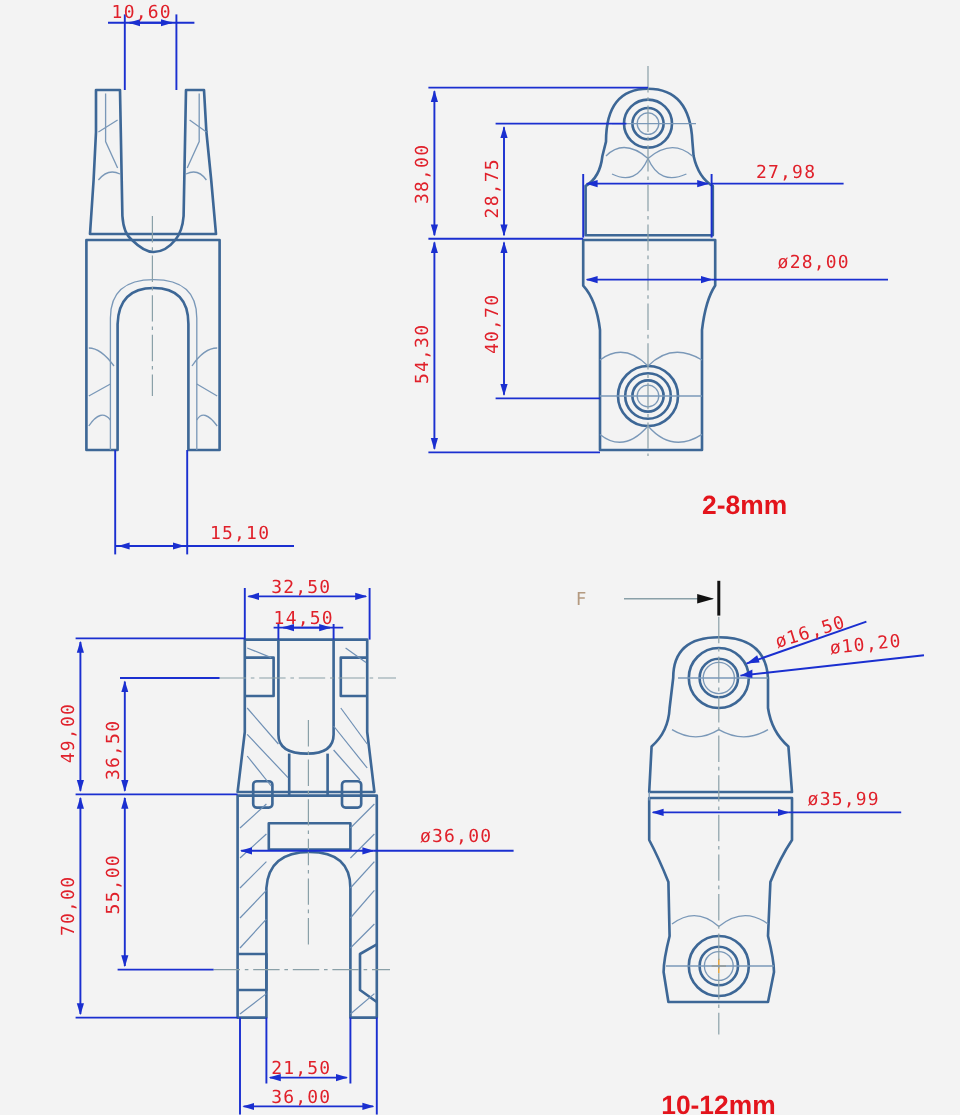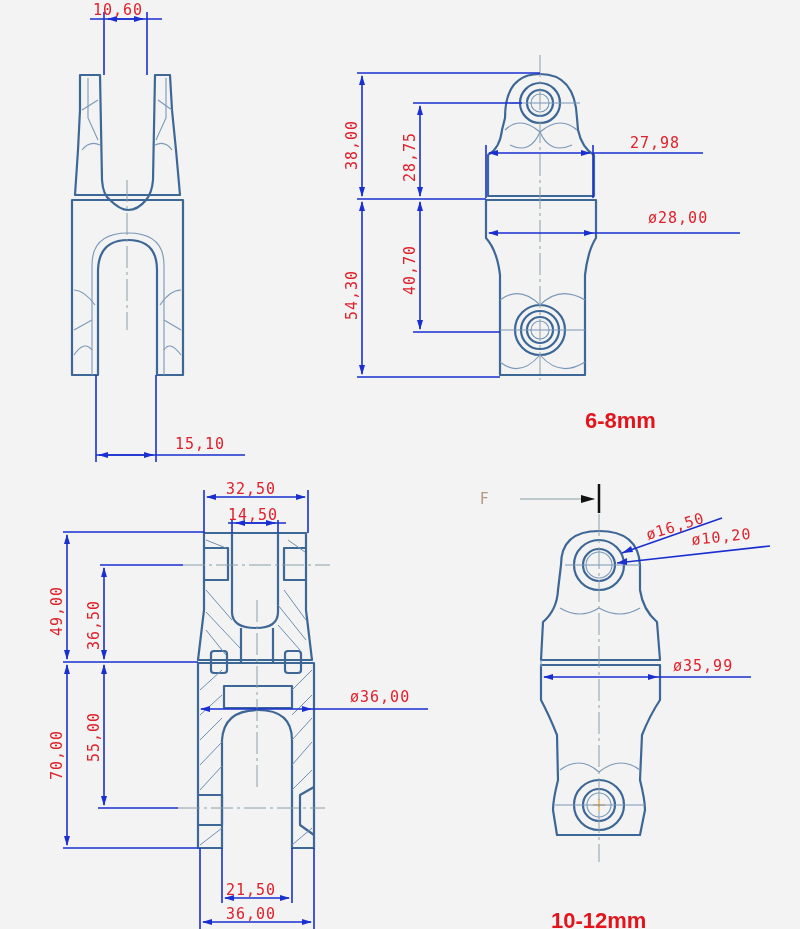--- a/index.html
+++ b/index.html
@@ -188,14 +188,14 @@
     <path d="M617,563 L627,558 L627,565 Z" fill="#1a2fd0"></path>
     <text class="dimtxt" transform="translate(648,540) rotate(-17)">ø16,50</text>
     <text class="dimtxt" transform="translate(692,545) rotate(-6)">ø10,20</text>
 
     <line class="dim" x1="544" y1="677" x2="657" y2="677" marker-start="url(#arr)" marker-end="url(#arr)"></line>
     <line class="dim" x1="657" y1="677" x2="751" y2="677"></line>
     <text class="dimtxt" x="673" y="671">ø35,99</text>
   </g>
 </svg>
 
-<div class="label-big" style="left:585px; top:408px;">6-8mm</div>
+<div class="label-big" style="left:585px; top:408px;">2-8mm</div>
 <div class="label-big" style="left:551px; top:908px;text-align:right;">10-12mm</div>
 
 </body></html>

